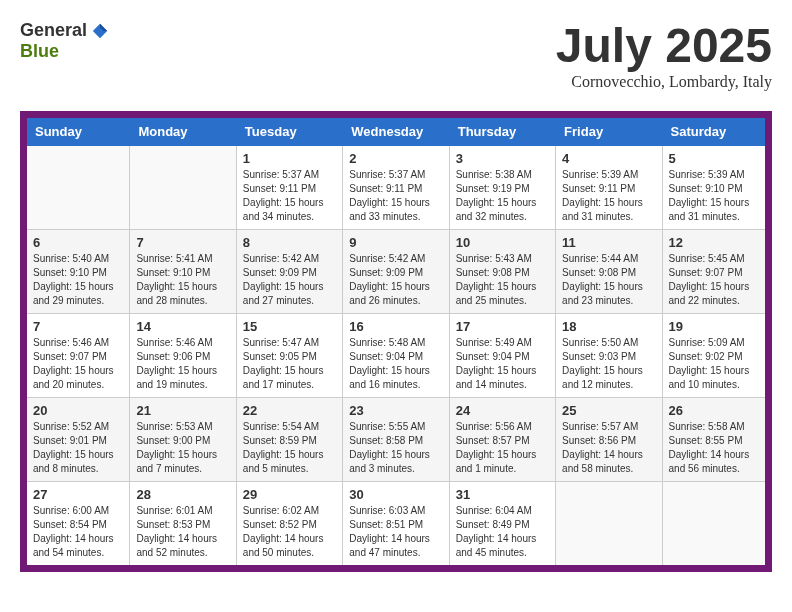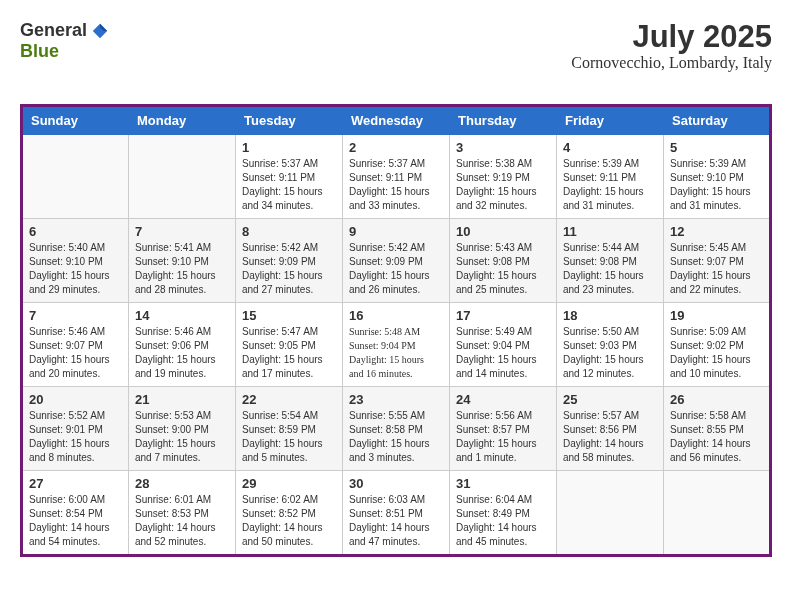--- a/index.html
+++ b/index.html
@@ -7,21 +7,21 @@
       font-family: Arial, sans-serif;
       background: #fff;
       width: 792px;
       min-height: 612px;
       padding: 20px;
     }
     .header {
       display: flex;
       justify-content: space-between;
       align-items: flex-start;
-      margin-bottom: 32px;
+      margin-bottom: 20px;
     }
     .logo {
       display: flex;
       flex-direction: column;
       align-items: flex-start;
     }
     .logo-text {
       display: flex;
       align-items: center;
       gap: 2px;
@@ -38,34 +38,34 @@
     }
     .logo-icon {
       width: 18px;
       height: 18px;
       margin-left: 2px;
     }
     .title-section {
       text-align: right;
     }
     .month-title {
-      font-size: 31px;
+      font-size: 48px;
       font-weight: bold;
       color: #333;
       line-height: 1.1;
     }
     .location {
       font-size: 16px;
       color: #333;
       font-family: Liberation Serif, serif;
     }
     .calendar {
       width: 100%;
       border-collapse: collapse;
-      border: 3px solid #701a75;
+      border: 7px solid #701a75;
     }
     .calendar th {
       background-color: #2a6fc9;
       color: #fff;
       font-size: 13px;
       font-weight: bold;
       padding: 6px 8px;
       text-align: left;
       border: 1px solid #2a6fc9;
     }
@@ -241,21 +241,21 @@
         </td>
         <td>
           <span class="day-num">15</span>
           <div class="day-info" style="white-space: pre-line;">Sunrise: 5:47 AM
 Sunset: 9:05 PM
 Daylight: 15 hours
 and 17 minutes.</div>
         </td>
         <td>
           <span class="day-num">16</span>
-          <div class="day-info" style="white-space: pre-line; font-family: Liberation Serif, serif;">Sunrise: 5:48 AM
+          <div class="day-info" style="white-space: pre-line;">Sunrise: 5:48 AM
 Sunset: 9:04 PM
 Daylight: 15 hours
 and 16 minutes.</div>
         </td>
         <td>
           <span class="day-num">17</span>
           <div class="day-info" style="white-space: pre-line;">Sunrise: 5:49 AM
 Sunset: 9:04 PM
 Daylight: 15 hours
 and 14 minutes.</div>

